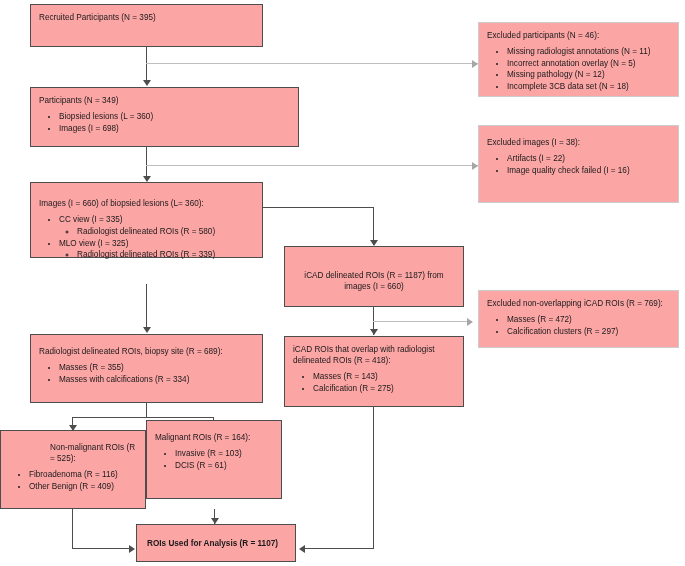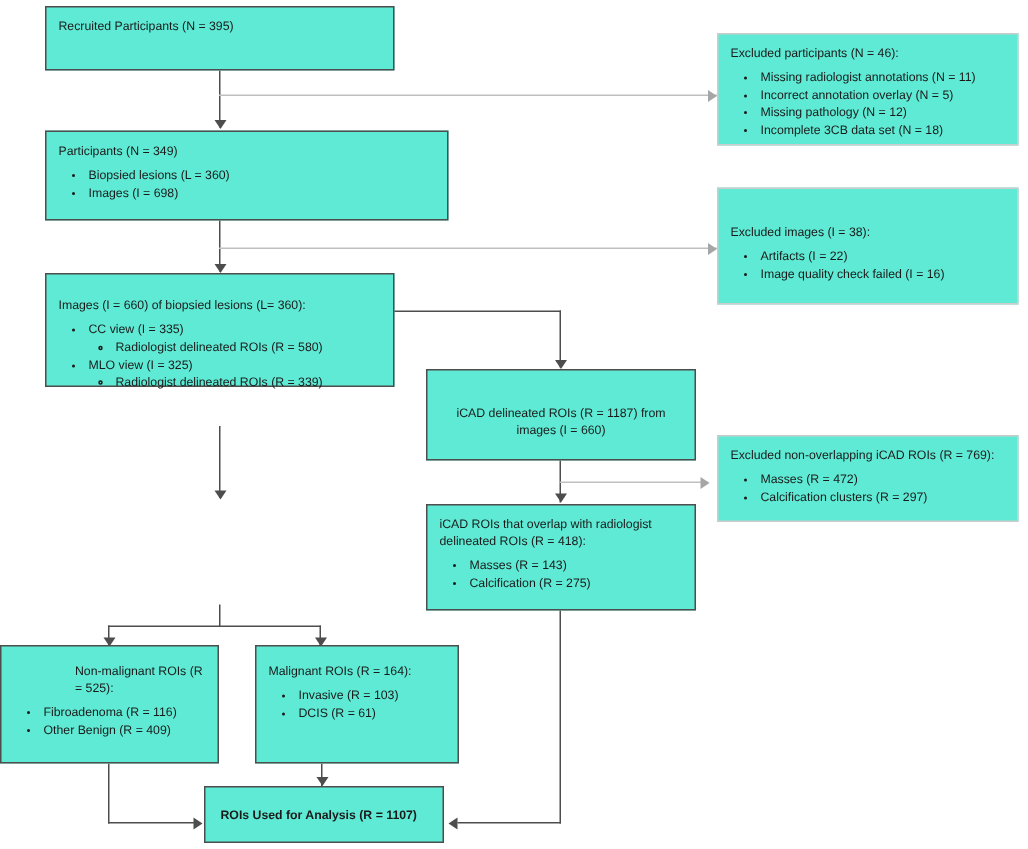--- a/index.html
+++ b/index.html
@@ -11,21 +11,21 @@
     position: relative;
     width: 685px;
     height: 566px;
     background: #ffffff;
     font-family: "Liberation Sans", sans-serif;
     overflow: hidden;
   }
   .node {
     position: absolute;
     box-sizing: border-box;
-    background: #5eead4;
+    background: #fca5a5;
     border: 1px solid #4d4d4d;
     padding: 7px 8px 6px 8px;
   }
   .node.light {
     border: 1px solid #cccccc;
   }
   .node-title {
     font-size: 8.2px;
     line-height: 11px;
     color: #1a1a1a;
@@ -155,21 +155,21 @@
 
   <div class="node" style="left:30px; top:87px; width:269px; height:60px;">
     <div class="node-title">Participants (N = 349)</div>
     <ul class="bullets">
       <li>Biopsied lesions (L = 360)</li>
       <li>Images (I = 698)</li>
     </ul>
   </div>
 
   <div class="node light" style="left:478px; top:125px; width:201px; height:78px;">
-    <div class="node-title" style="margin-top:16px;">Excluded images (I = 38):</div>
+    <div class="node-title" style="margin-top:4px;">Excluded images (I = 38):</div>
     <ul class="bullets">
       <li>Artifacts (I = 22)</li>
       <li>Image quality check failed (I = 16)</li>
     </ul>
   </div>
 
   <div class="node" style="left:30px; top:182px; width:233px; height:76px;">
     <div class="node-title" style="margin-top:8px;">Images (I = 660) of biopsied lesions (L= 360):</div>
     <ul class="bullets">
       <li>
@@ -192,38 +192,45 @@
   </div>
 
   <div class="node light" style="left:478px; top:290px; width:201px; height:58px;">
     <div class="node-title">Excluded non-overlapping iCAD ROIs (R = 769):</div>
     <ul class="bullets">
       <li>Masses (R = 472)</li>
       <li>Calcification clusters (R = 297)</li>
     </ul>
   </div>
 
+  <div class="node" style="left:30px; top:334px; width:233px; height:69px;">
+    <div class="node-title" style="margin-top:4px;">Radiologist delineated ROIs, biopsy site (R = 689):</div>
+    <ul class="bullets">
+      <li>Masses (R = 355)</li>
+      <li>Masses with calcifications  (R = 334)</li>
+    </ul>
+  </div>
 
   <div class="node" style="left:284px; top:336px; width:180px; height:71px;">
     <div class="node-title">iCAD ROIs that overlap with radiologist delineated ROIs (R = 418):</div>
     <ul class="bullets">
       <li>Masses (R = 143)</li>
       <li>Calcification (R = 275)</li>
     </ul>
   </div>
 
   <div class="node" style="left:0px; top:430px; width:146px; height:79px;">
     <div class="node-title" style="margin-top:4px;padding-left:41px;">Non-malignant ROIs (R = 525):</div>
     <ul class="bullets">
       <li>Fibroadenoma (R = 116)</li>
       <li>Other Benign (R = 409)</li>
     </ul>
   </div>
 
-  <div class="node" style="left:146px; top:430px; width:136px; height:79px;margin-left:24px;">
+  <div class="node" style="left:146px; top:420px; width:136px; height:79px;">
     <div class="node-title" style="margin-top:4px;">Malignant ROIs (R = 164):</div>
     <ul class="bullets">
       <li>Invasive (R = 103)</li>
       <li>DCIS (R = 61)</li>
     </ul>
   </div>
 
   <div class="node" style="left:136px; top:524px; width:160px; height:38px; padding:0 10px;">
     <div class="center-row">
       <div class="node-title bold">ROIs Used for Analysis (R = 1107)</div>

